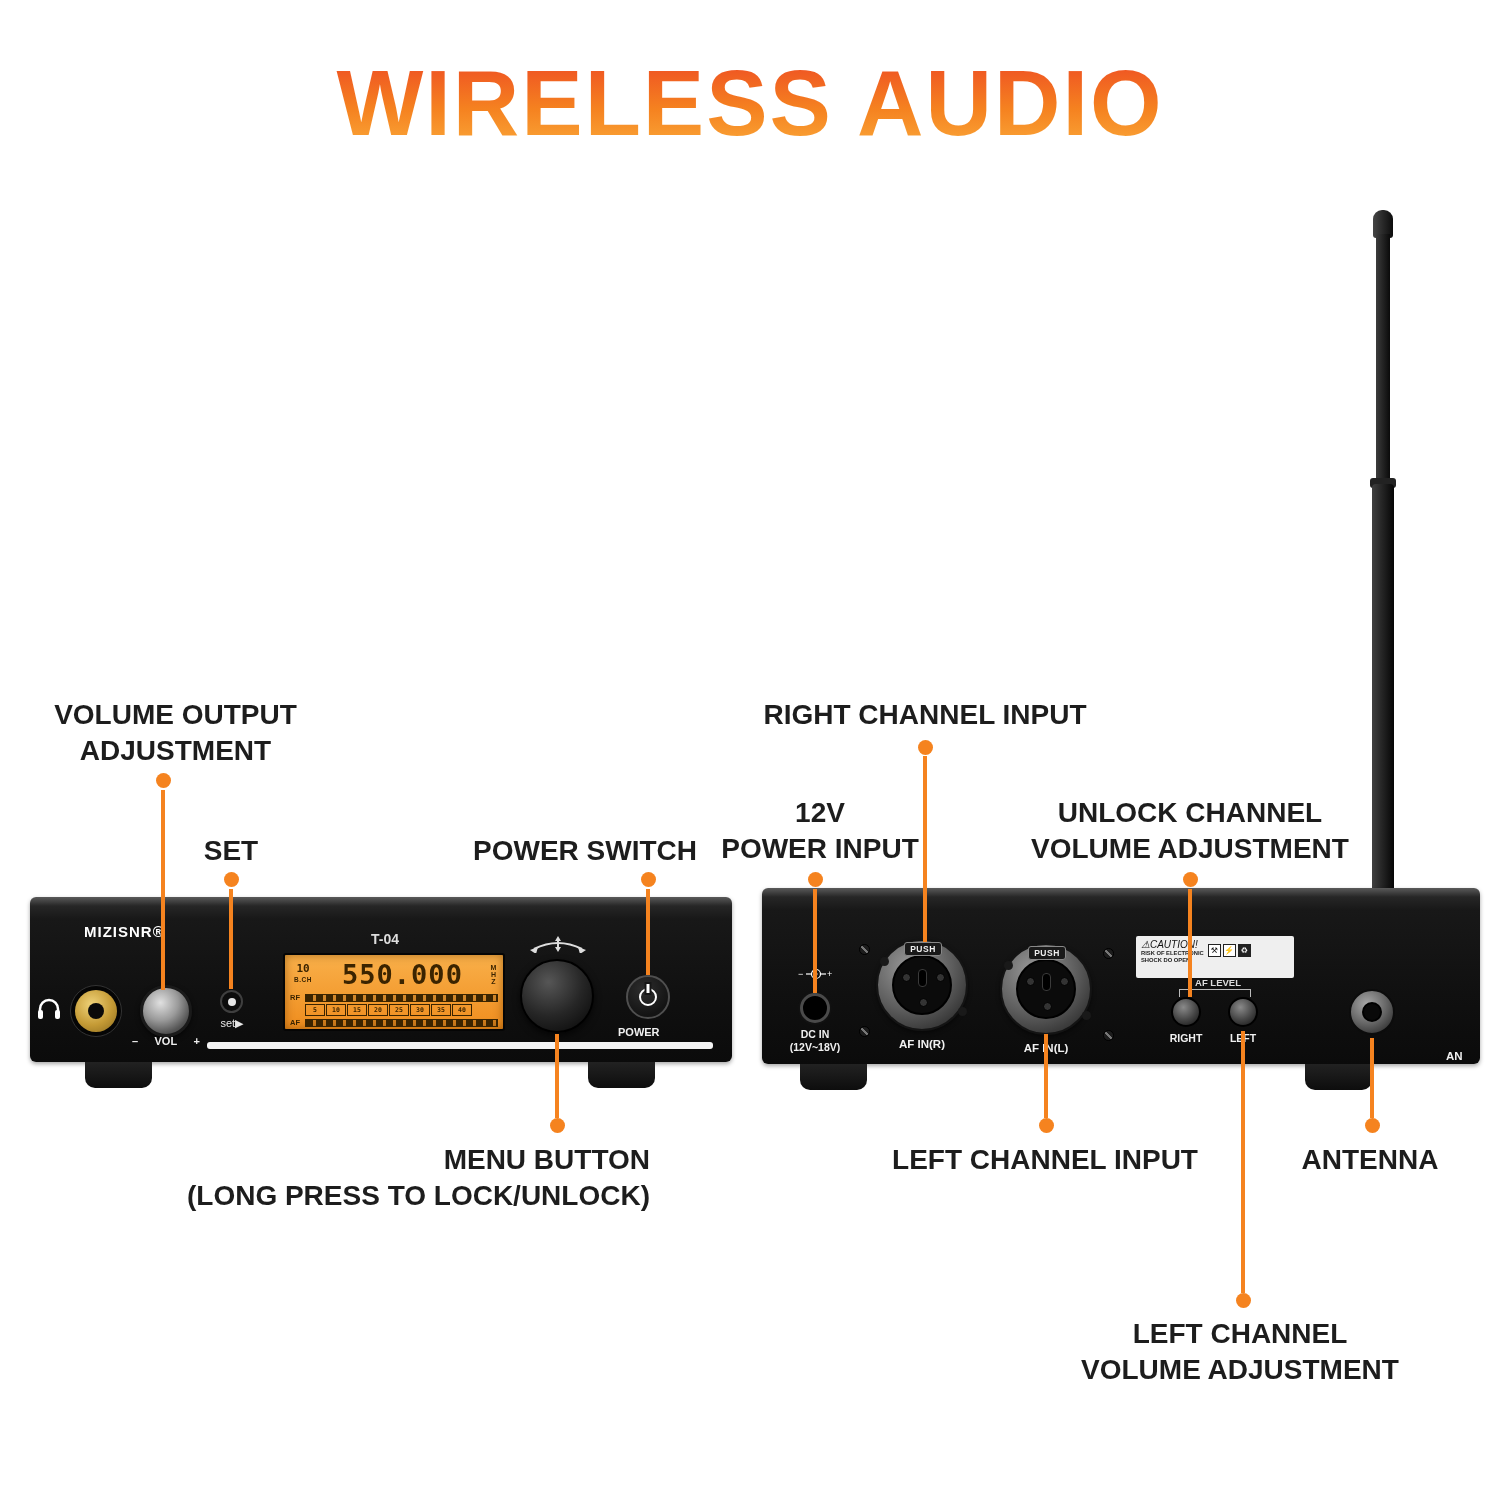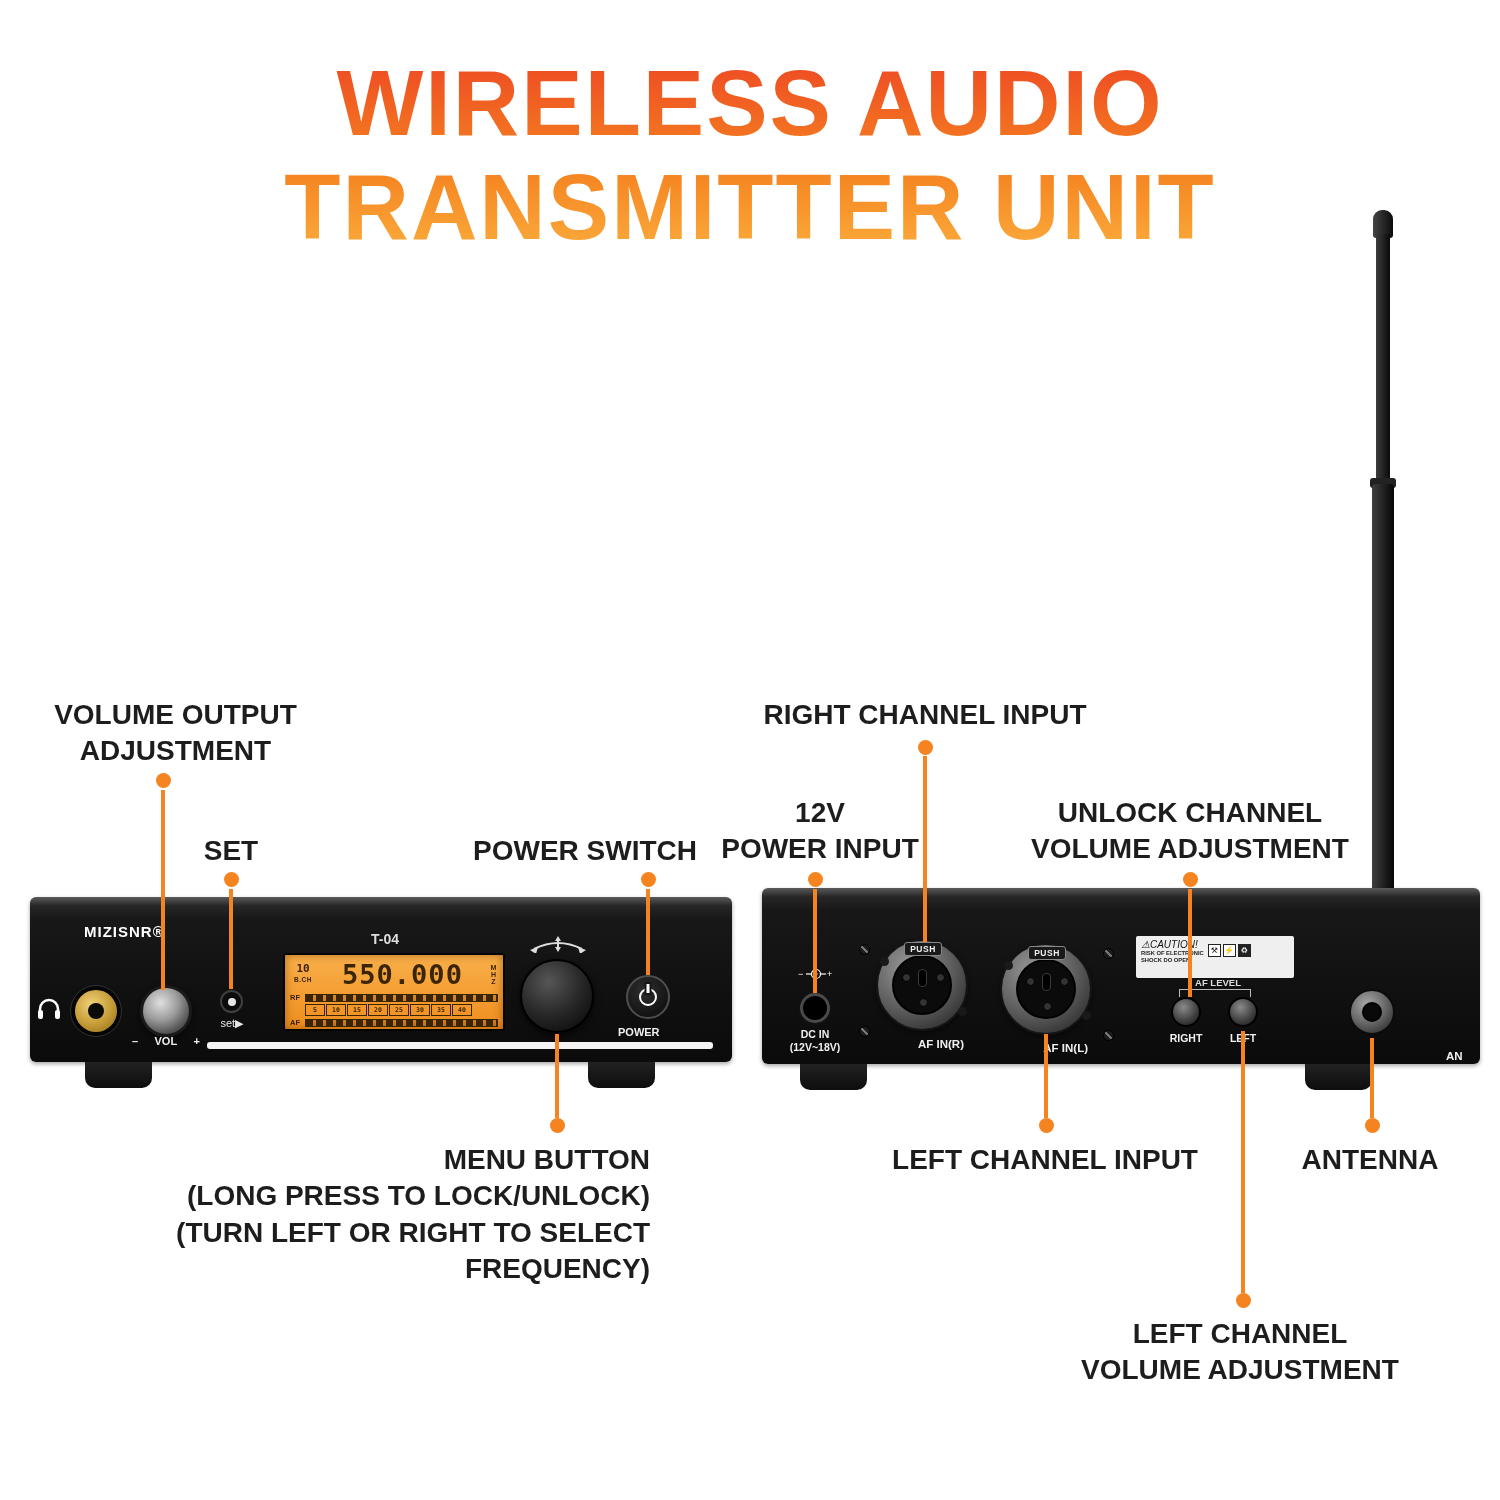--- a/index.html
+++ b/index.html
@@ -66,21 +66,21 @@
   .dc-jack{position:absolute;left:38px;top:107px;width:30px;height:30px;border-radius:50%;background:#000;border:3px solid #4a4a4a;box-shadow:0 0 0 2px #111}
   .dc-label{position:absolute;left:6px;top:142px;width:94px;text-align:center;font-size:10.5px;font-weight:bold;color:#f0f0f0;line-height:13px}
   .xlr{position:absolute;width:92px;height:92px;border-radius:50%;border:2px solid #141414;box-shadow:0 2px 4px rgba(0,0,0,.5);
     background:radial-gradient(circle at 36% 30%,#9a9a9a,#5c5c5c 52%,#2f2f2f 85%)}
   .xlr-inner{position:absolute;left:14px;top:14px;width:60px;height:60px;border-radius:50%;background:#0b0b0b;border:2px solid #000}
   .xlr-hole{position:absolute;width:9px;height:9px;border-radius:50%;background:#333;border:1px solid #000}
   .xlr-slot{position:absolute;left:40px;top:28px;width:9px;height:18px;border-radius:4px;background:#000;border:1px solid #3a3a3a}
   .xlr-ear{position:absolute;width:9px;height:9px;border-radius:50%;background:#191919}
   .push{position:absolute;left:26px;top:1px;width:38px;height:14px;background:#191919;border:1px solid #888;border-radius:3px;
     color:#eee;font-size:8.5px;font-weight:bold;text-align:center;line-height:12px;letter-spacing:.5px}
-  .af-label{position:absolute;width:84px;text-align:right;font-size:11.5px;font-weight:bold;color:#f0f0f0}
+  .af-label{position:absolute;width:84px;text-align:center;font-size:11.5px;font-weight:bold;color:#f0f0f0}
   .screw{position:absolute;width:11px;height:11px;border-radius:50%;border:1px solid #000;
     background:linear-gradient(45deg,#1c1c1c 44%,#777 44% 56%,#1c1c1c 56%)}
   .caution{position:absolute;left:374px;top:50px;width:158px;height:42px;background:#efefef;border-radius:2px;padding:3px 5px;display:flex;gap:4px}
   .caution-title{font-size:10px;font-weight:normal;font-style:italic;color:#111}
   .caution-small{font-size:5.8px;color:#222;line-height:7px;font-weight:bold}
   .caution-icons{display:flex;gap:2px;align-items:flex-start;padding-top:5px}
   .cic{width:13px;height:13px;border:1px solid #222;font-size:8px;line-height:12px;text-align:center;color:#111;background:#fff}
   .cic.dark{background:#222;color:#fff}
   .aflevel-text{position:absolute;left:408px;top:91px;width:96px;text-align:center;font-size:9.5px;font-weight:bold;color:#ddd}
   .aflevel-bracket{position:absolute;left:417px;top:103px;width:72px;height:8px;border-top:1.5px solid #bbb;border-left:1.5px solid #bbb;border-right:1.5px solid #bbb}
@@ -96,21 +96,20 @@
   .ant-cap{position:absolute;left:1373px;top:210px;width:20px;height:28px;border-radius:9px 9px 3px 3px;background:linear-gradient(90deg,#454545,#0c0c0c)}
   .ant-upper{position:absolute;left:1376px;top:234px;width:14px;height:250px;background:linear-gradient(90deg,#3c3c3c,#0a0a0a)}
   .ant-joint{position:absolute;left:1370px;top:478px;width:26px;height:10px;border-radius:3px;background:#222}
   .ant-lower{position:absolute;left:1372px;top:484px;width:22px;height:410px;border-radius:4px 4px 0 0;background:linear-gradient(90deg,#404040,#050505)}
 </style>
 </head>
 <body>
 
 <h1 class="title">
   <div>WIRELESS AUDIO</div>
-  <div>TRANSMITTER UNIT</div>
 </h1>
 
 <div>
   <div class="ant-cap"></div>
   <div class="ant-upper"></div>
   <div class="ant-joint"></div>
   <div class="ant-lower"></div>
 </div>
 
 <div class="abs" style="left:30px;top:893px;width:702px;height:197px">
@@ -284,21 +283,20 @@
   <div>POWER SWITCH</div>
 </div>
 <div class="cdot" style="left:641px;top:872px"></div>
 <div class="cline" style="left:646px;top:889px;height:86px"></div>
 
 <div class="cline" style="left:555px;top:1034px;height:84px"></div>
 <div class="cdot" style="left:550px;top:1118px"></div>
 <div class="callout right" style="left:40px;top:1142px;width:610px">
   <div>MENU BUTTON</div>
   <div>(LONG PRESS TO LOCK/UNLOCK)</div>
-  <div>(TURN LEFT OR RIGHT TO SELECT FREQUENCY)</div>
 </div>
 
 <div class="callout" style="left:745px;top:697px;width:360px">
   <div>RIGHT CHANNEL INPUT</div>
 </div>
 <div class="cdot" style="left:918px;top:740px"></div>
 <div class="cline" style="left:923px;top:756px;height:186px"></div>
 
 <div class="callout" style="left:715px;top:795px;width:210px">
   <div>12V</div>

